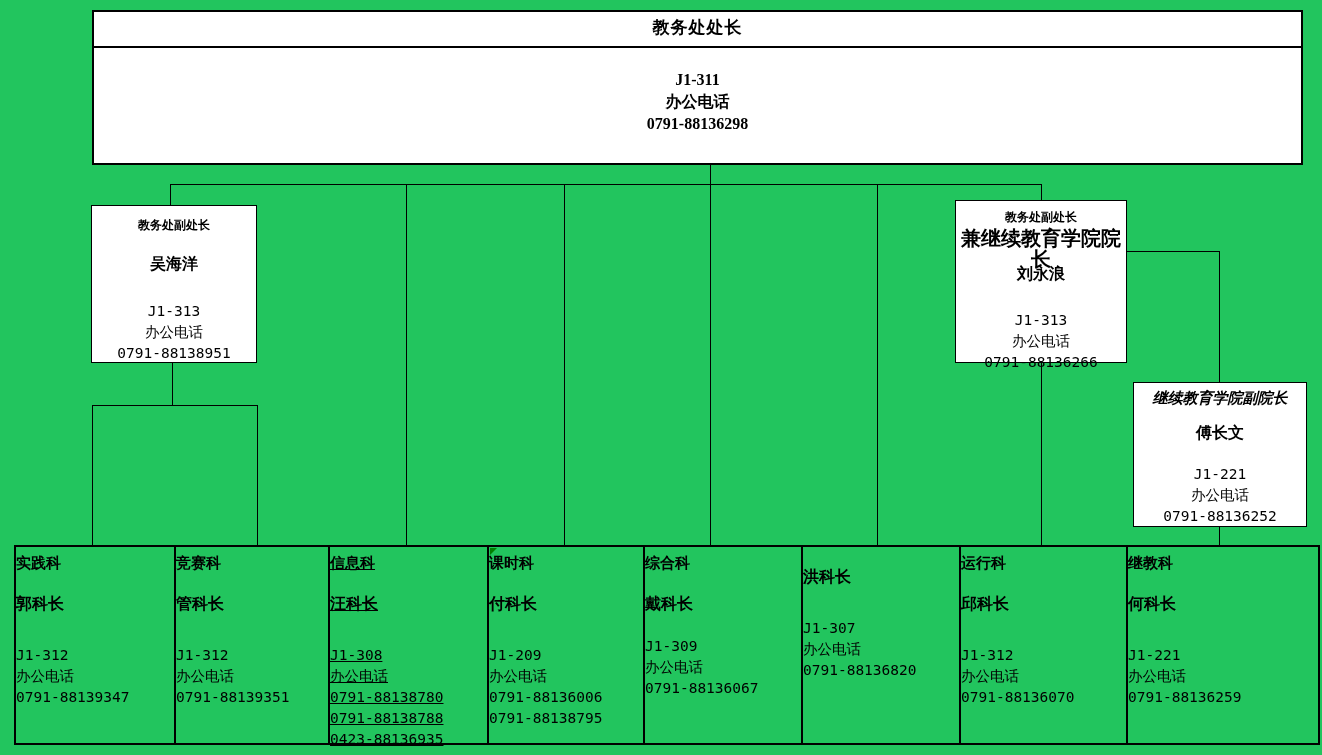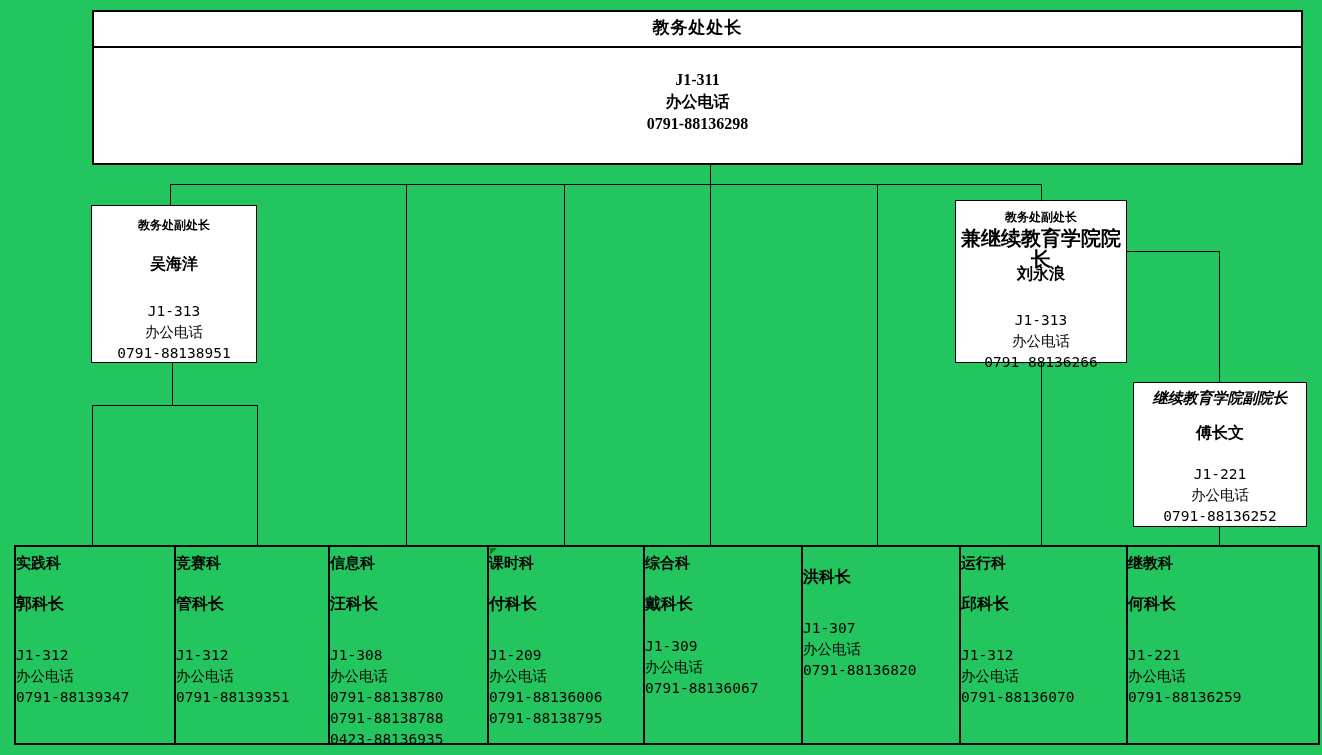--- a/index.html
+++ b/index.html
@@ -118,21 +118,21 @@
     <div class="cell" style="flex:0 0 154px;">
       <div class="c-dept">竞赛科</div>
       <div class="c-name">管科长</div>
       <div class="c-details">
         <div class="d-line">J1-312</div>
         <div class="d-line">办公电话</div>
         <div class="d-line">0791-88139351</div>
       </div>
     </div>
 
-    <div class="cell" style="flex:0 0 159px;">
+    <div class="cell" style="flex:0 0 159px;text-decoration:underline;">
       <div class="c-dept">信息科</div>
       <div class="c-name">汪科长</div>
       <div class="c-details">
         <div class="d-line">J1-308</div>
         <div class="d-line">办公电话</div>
         <div class="d-line">0791-88138780</div>
         <div class="d-line">0791-88138788</div>
         <div class="d-line">0423-88136935</div>
       </div>
     </div>

